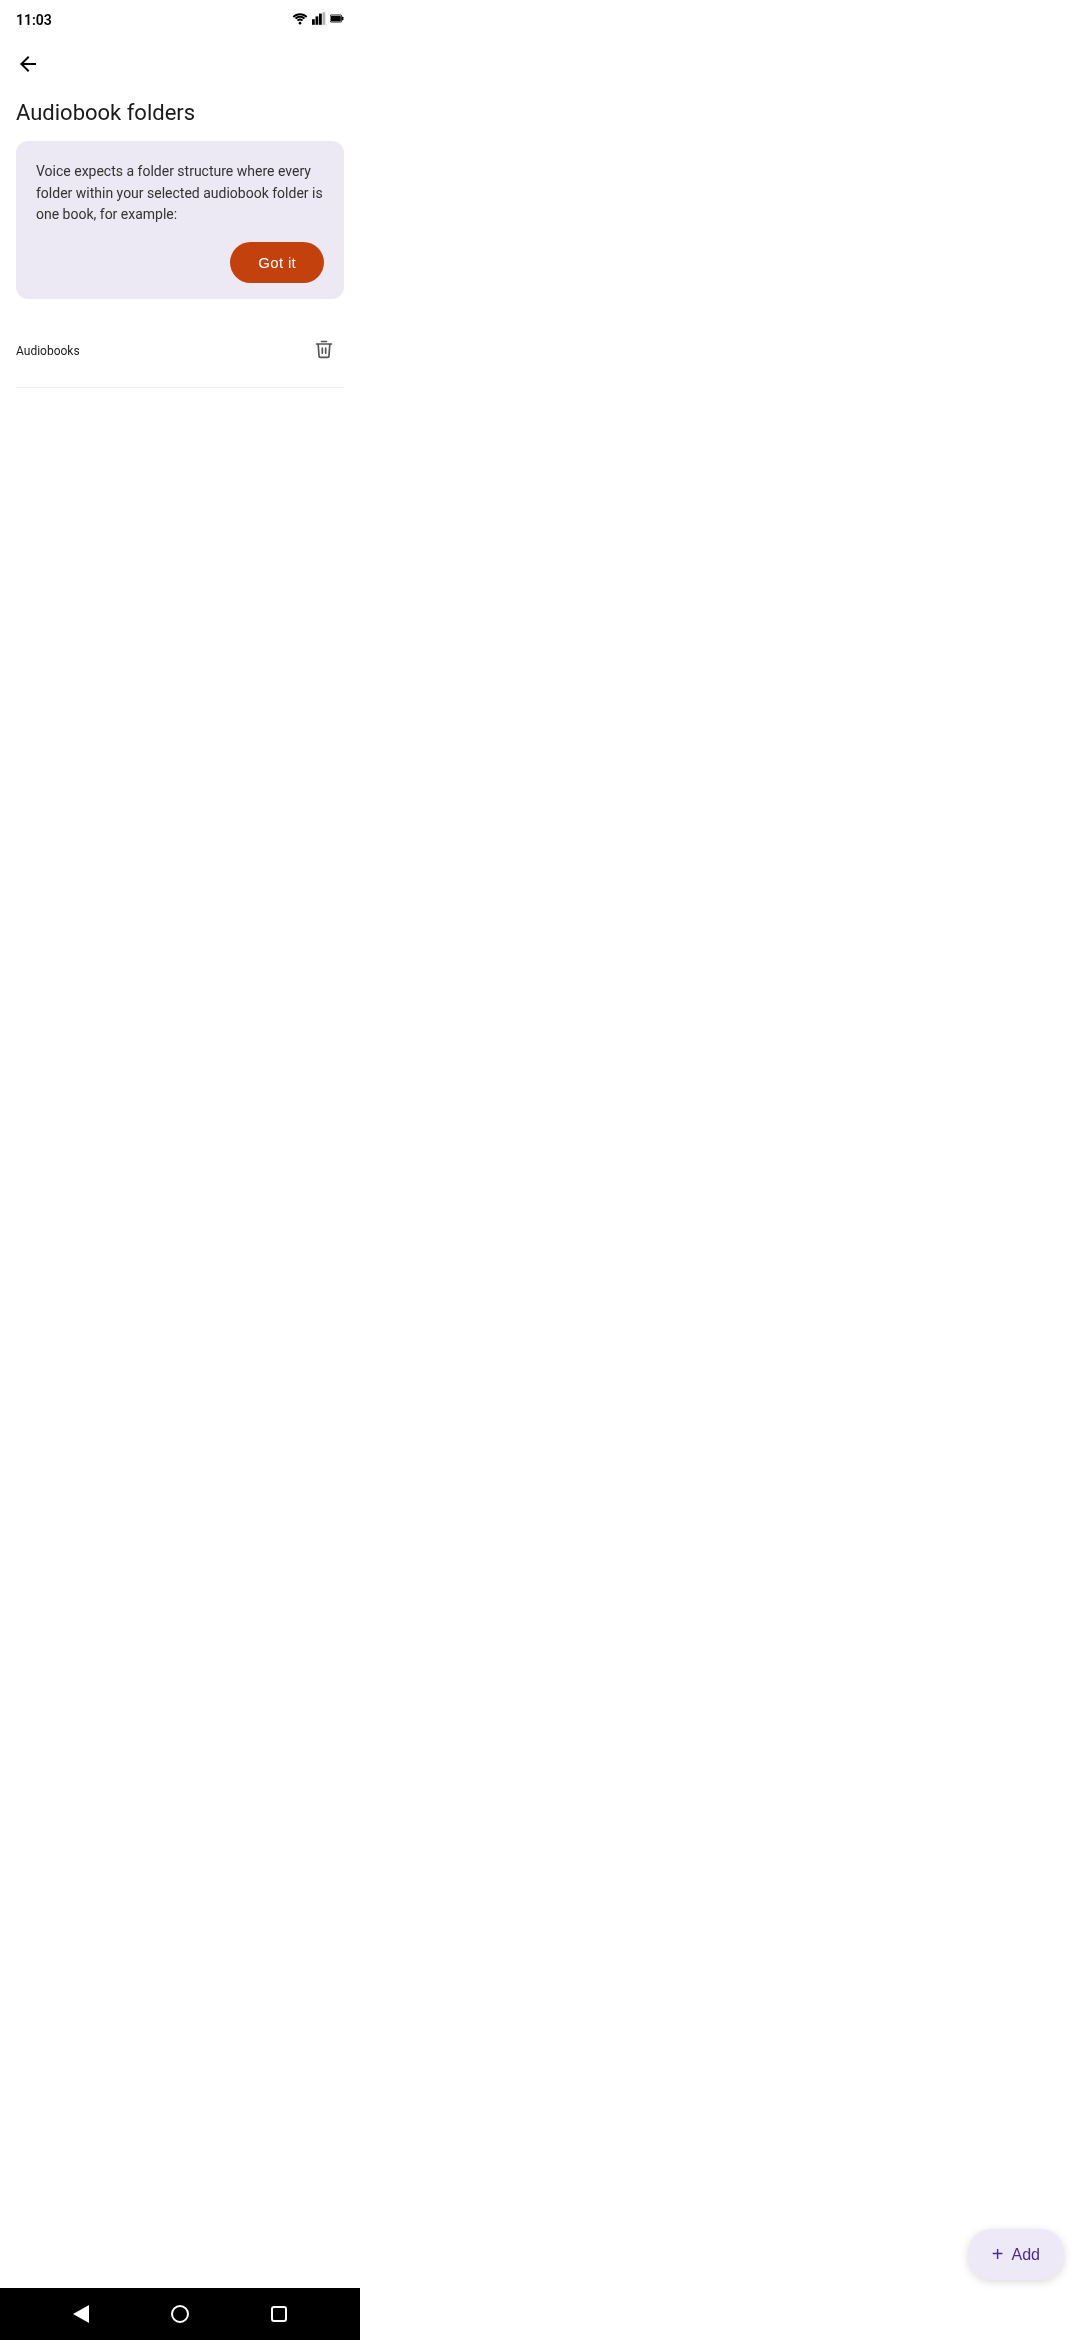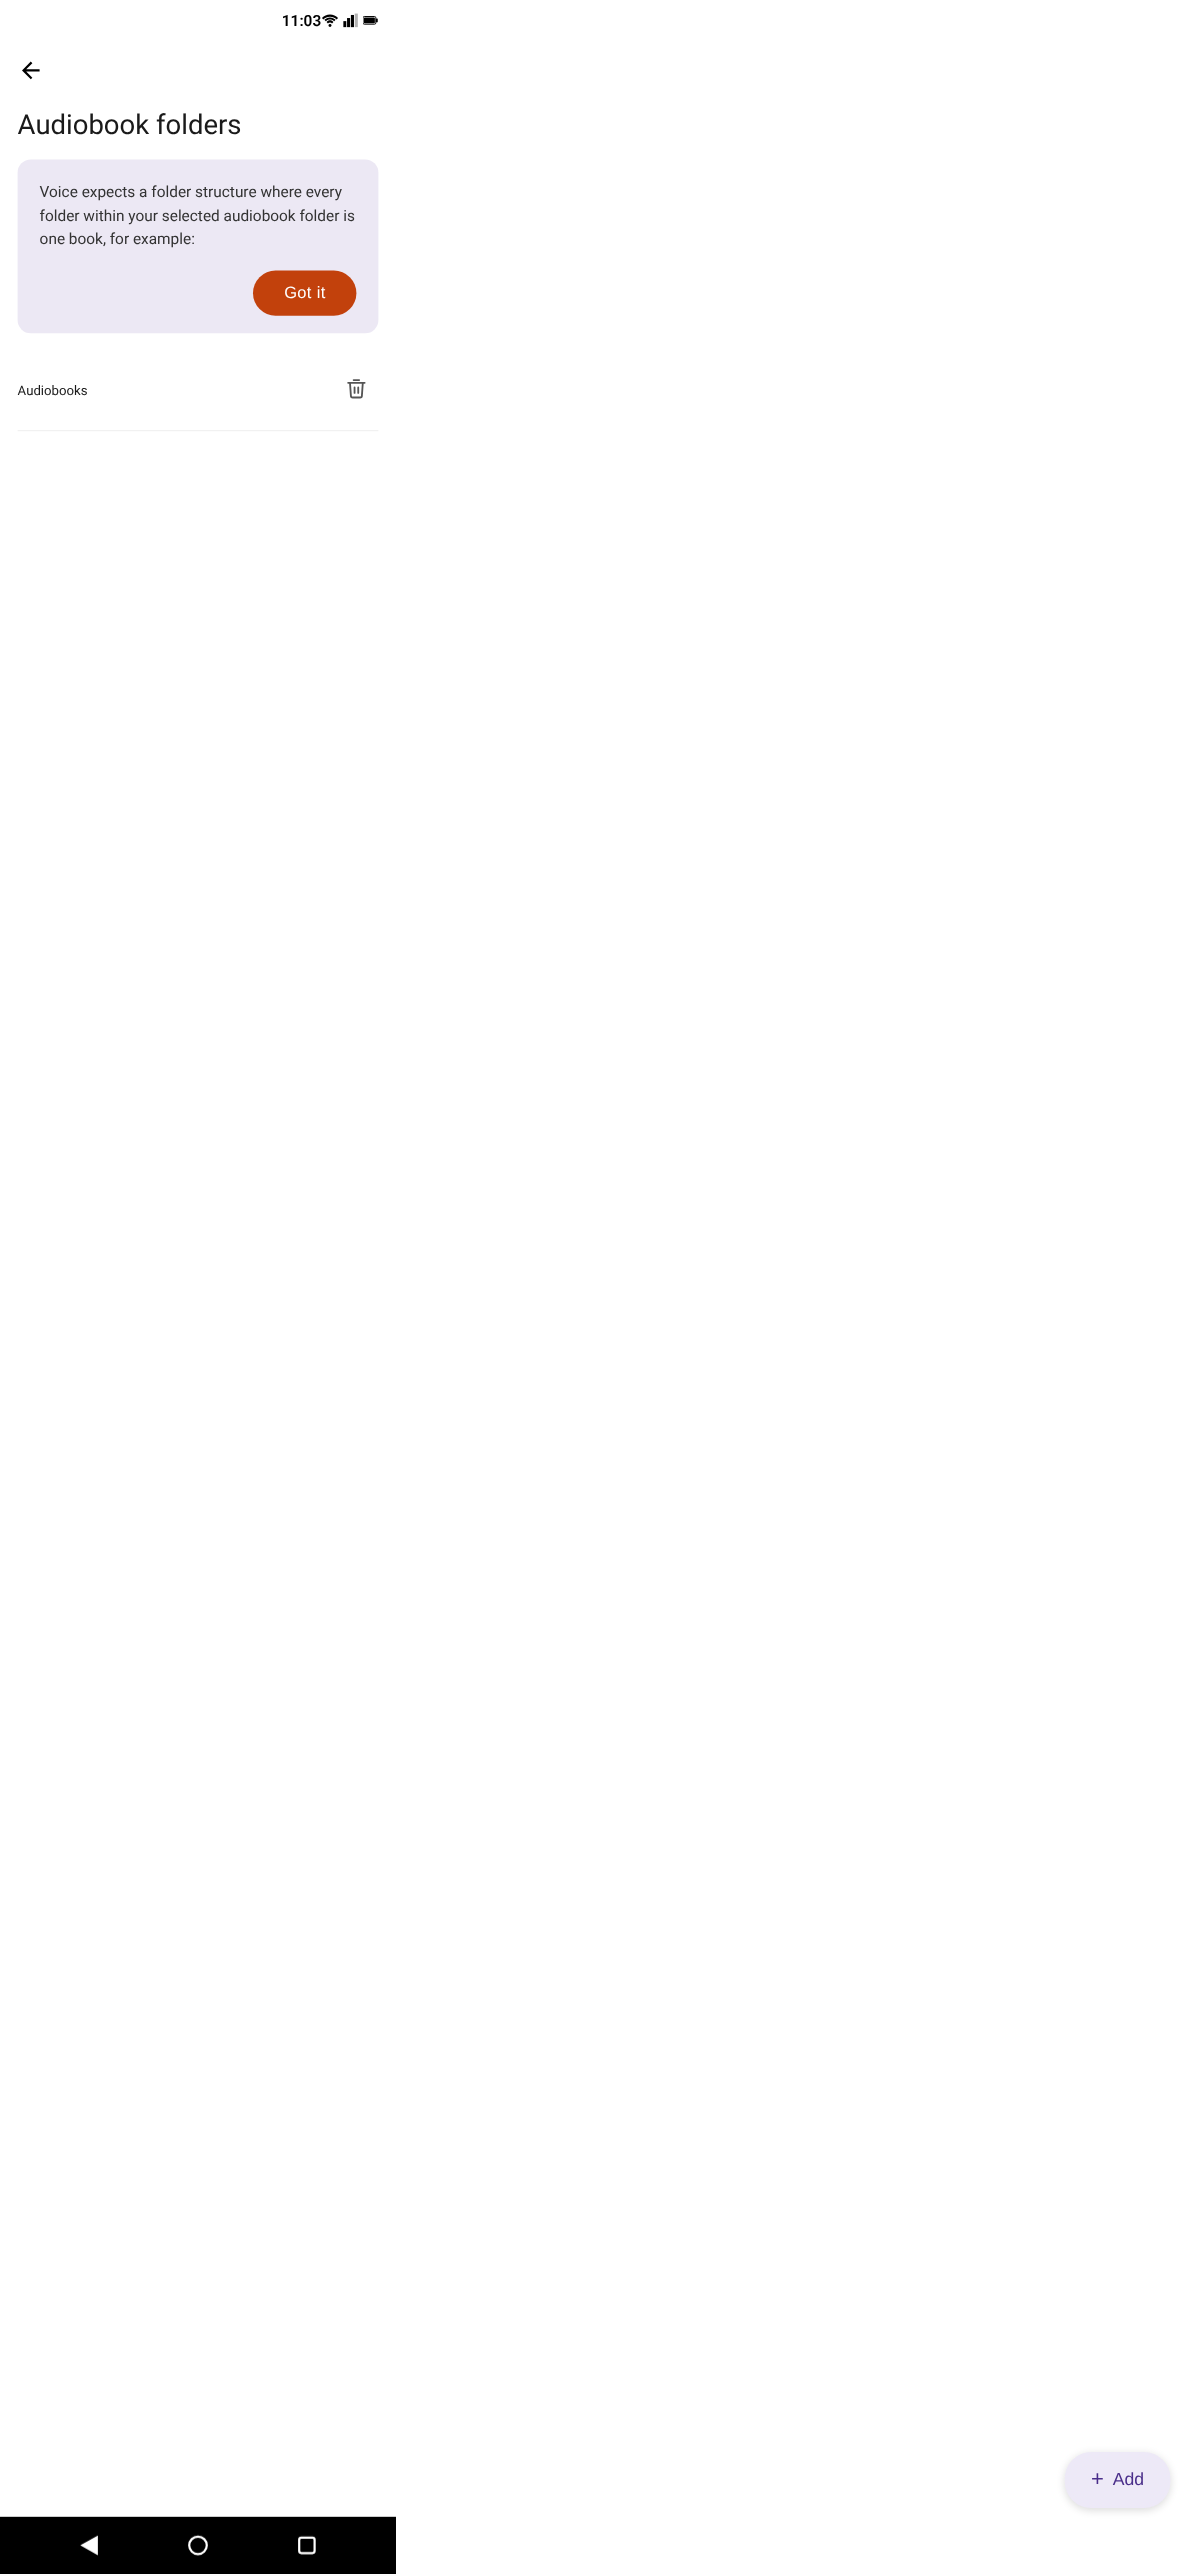--- a/index.html
+++ b/index.html
@@ -13,21 +13,21 @@
       width: 360px;
       min-height: 780px;
       background: #ffffff;
       font-family: 'Roboto', sans-serif;
       position: relative;
       overflow-x: hidden;
     }
 
     .status-bar {
       display: flex;
-      justify-content: flex-end;
+      justify-content: space-between;
       align-items: center;
       padding: 8px 16px 4px 16px;
       height: 36px;
       background: #ffffff;
     }
 
     .status-time {
       font-size: 14px;
       font-weight: 600;
       color: #000000;
@@ -62,21 +62,21 @@
       border: none;
       background: transparent;
     }
 
     .back-arrow {
       width: 24px;
       height: 24px;
     }
 
     .page-title {
-      font-size: 25px;
+      font-size: 22px;
       font-weight: 400;
       color: #1a1a1a;
       padding: 8px 16px 16px 16px;
     }
 
     .info-card {
       margin: 0 16px 16px 16px;
       background: #ece8f4;
       border-radius: 12px;
       padding: 20px 20px 16px 20px;

